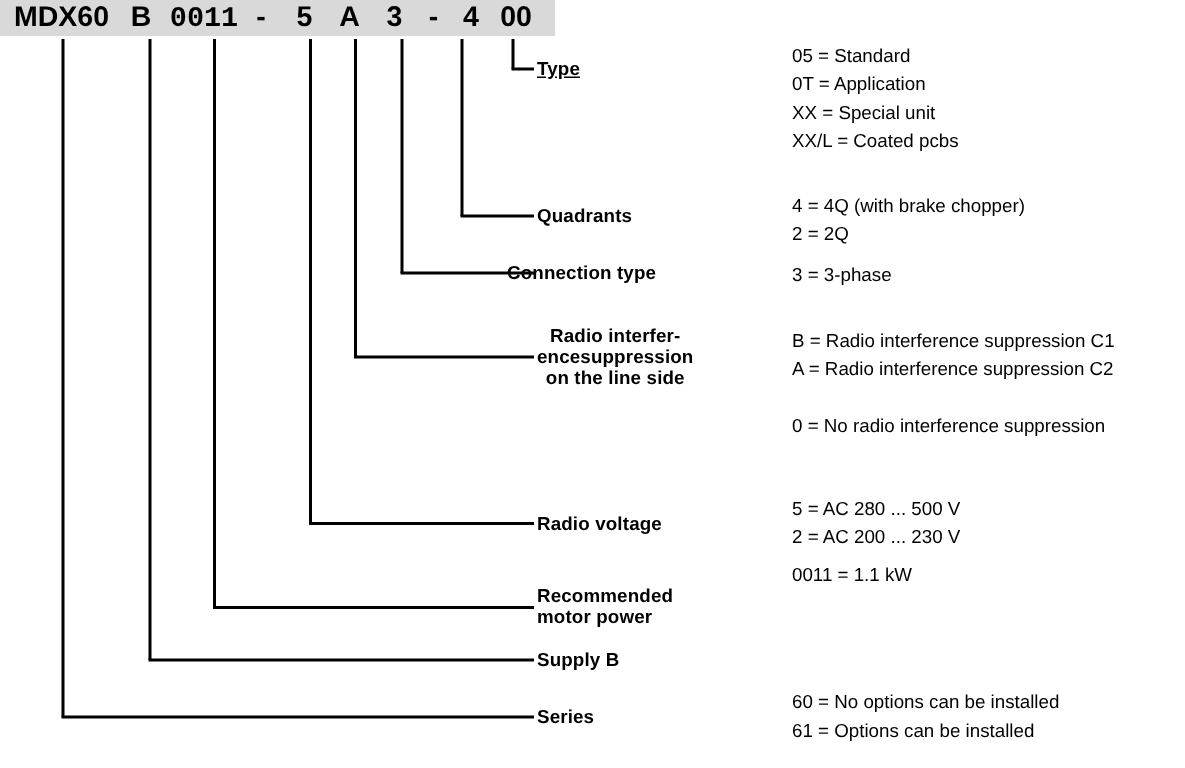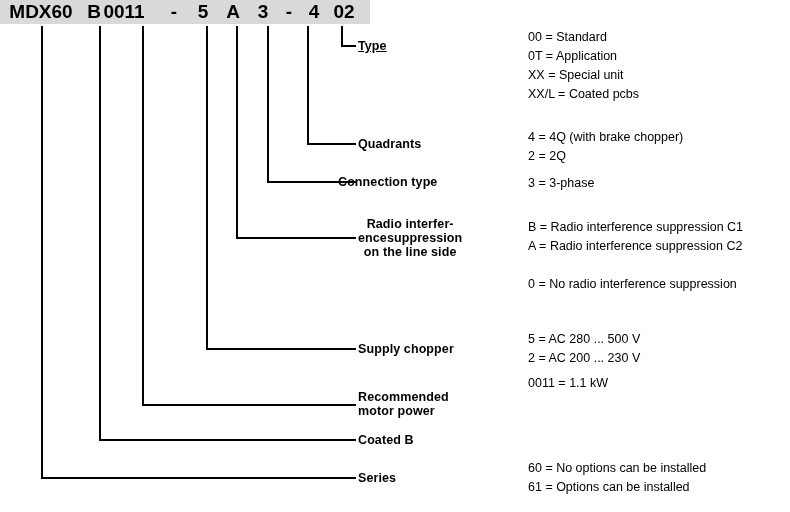--- a/index.html
+++ b/index.html
@@ -73,28 +73,28 @@
   }
 </style>
 </head>
 <body>
 
 <div id="stage">
 
   <div class="code-bar" id="code-bar" style="background: rgb(217, 217, 217);">
       <div class="code-seg" style="left: 8px; width: 66px;">MDX60</div>
       <div class="code-seg" style="left: 86px; width: 16px;">B</div>
-      <div class="code-seg" style="left: 100px; width: 48px;">0011</div>
+      <div class="code-seg" style="left: 112px; width: 48px; font-family: Liberation Mono, monospace;">0011</div>
       <div class="code-seg" style="left: 168px; width: 12px;">-</div>
       <div class="code-seg" style="left: 196px; width: 14px;">5</div>
       <div class="code-seg" style="left: 225px; width: 16px;">A</div>
       <div class="code-seg" style="left: 256px; width: 14px;">3</div>
       <div class="code-seg" style="left: 283px; width: 12px;">-</div>
       <div class="code-seg" style="left: 307px; width: 14px;">4</div>
-      <div class="code-seg" style="left: 330px; width: 28px;">02</div>
+      <div class="code-seg" style="left: 330px; width: 28px;">00</div>
     </div>
 
   <div id="leaders">
       <div class="lead-v" style="left: 341px; top: 26px; height: 20px;"></div>
       <div class="lead-h" style="left: 341px; top: 45px; width: 15px;"></div>
       <div class="lead-v" style="left: 307px; top: 26px; height: 118px;"></div>
       <div class="lead-h" style="left: 307px; top: 143px; width: 49px;"></div>
       <div class="lead-v" style="left: 267px; top: 26px; height: 156px;"></div>
       <div class="lead-h" style="left: 267px; top: 181px; width: 89px;"></div>
       <div class="lead-v" style="left: 236px; top: 26px; height: 212px;"></div>
@@ -109,29 +109,29 @@
       <div class="lead-h" style="left: 41px; top: 477px; width: 315px;"></div>
     </div>
 
   <div id="labels">
       <div class="mid-label" style="left: 358px; top: 39px; text-decoration: underline;">Type</div>
       <div class="mid-label" style="left: 358px; top: 137px;">Quadrants</div>
       <div class="mid-label" style="left: 338px; top: 175px;">Connection type</div>
       <div class="mid-label" style="left: 358px; top: 217px; text-align: center;">Radio interfer-
 encesuppression
 on the line side</div>
-      <div class="mid-label" style="left: 358px; top: 342px;">Supply chopper</div>
+      <div class="mid-label" style="left: 358px; top: 342px;">Radio voltage</div>
       <div class="mid-label" style="left: 358px; top: 390px;">Recommended
 motor power</div>
-      <div class="mid-label" style="left: 358px; top: 433px;">Coated B</div>
+      <div class="mid-label" style="left: 358px; top: 433px;">Supply B</div>
       <div class="mid-label" style="left: 358px; top: 471px;">Series</div>
     </div>
 
   <div id="legends">
-      <div class="legend" style="top: 28px;">00 = Standard
+      <div class="legend" style="top: 28px;">05 = Standard
 0T = Application
 XX = Special unit
 XX/L = Coated pcbs</div>
       <div class="legend" style="top: 128px;">4 = 4Q (with brake chopper)
 2 = 2Q</div>
       <div class="legend" style="top: 174px;">3 = 3-phase</div>
       <div class="legend" style="top: 218px;">B = Radio interference suppression C1
 A = Radio interference suppression C2
 
 0 = No radio interference suppression</div>

